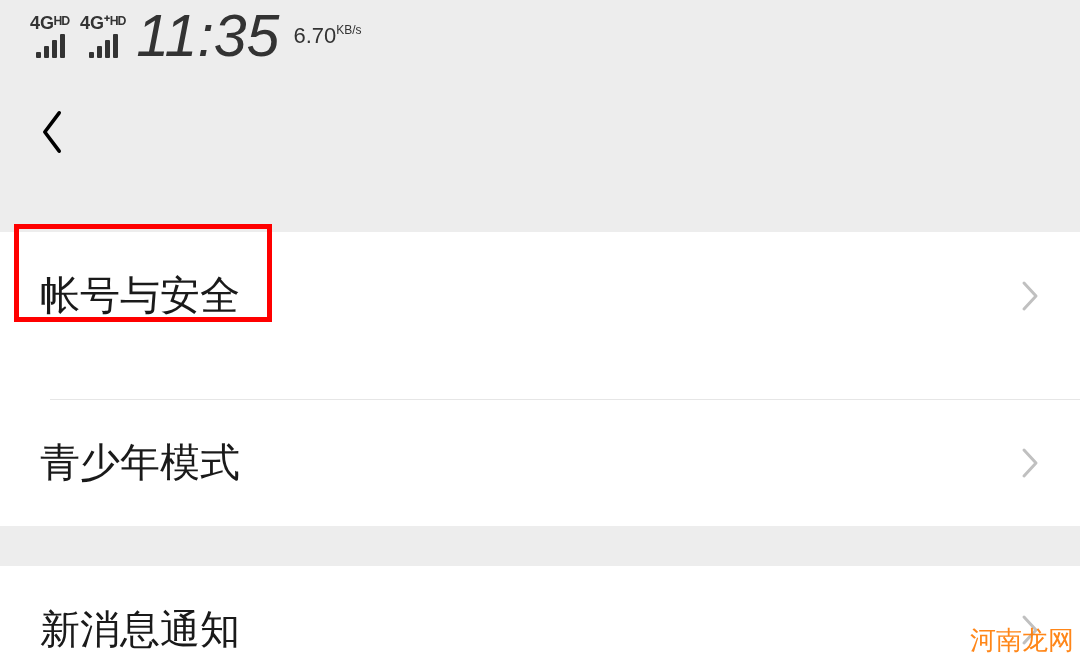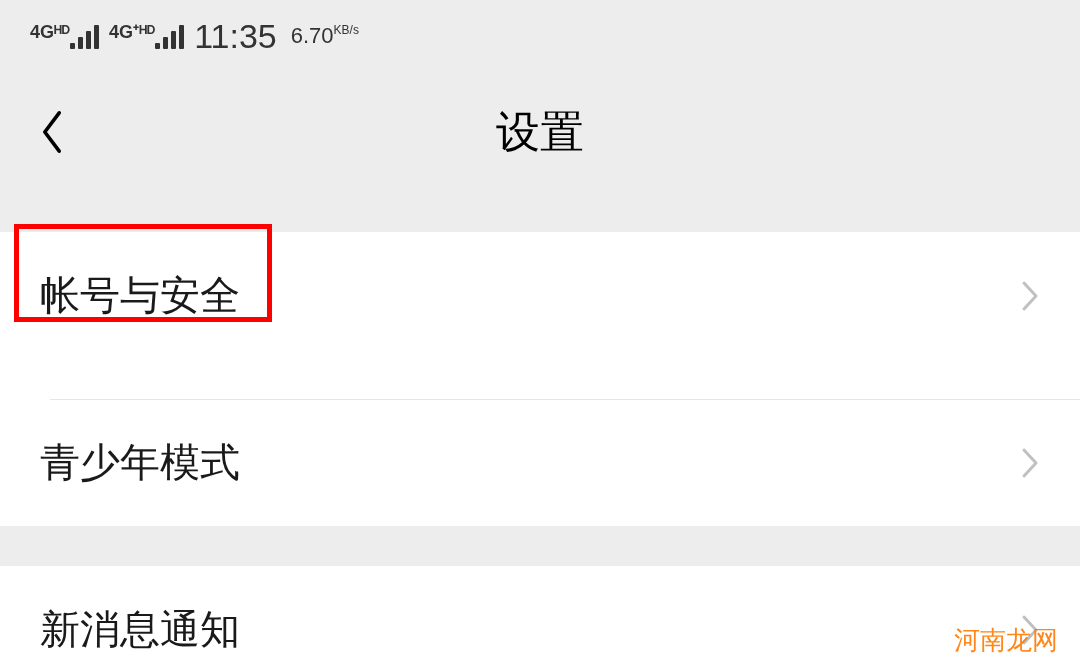--- a/index.html
+++ b/index.html
@@ -22,21 +22,22 @@
       padding: 0 30px;
       color: #333;
     }
     .status-left {
       display: flex;
       align-items: center;
       gap: 10px;
     }
     .signal-group {
       display: flex;
-      flex-direction: row;
+      flex-direction: column;
+      align-items: center;
       font-size: 18px;
       font-weight: 600;
       line-height: 1;
     }
     .signal-bars {
       display: flex;
       align-items: flex-end;
       gap: 3px;
       height: 24px;
       margin-top: 2px;
@@ -44,24 +45,25 @@
     .signal-bars span {
       width: 5px;
       background: #333;
       border-radius: 1px;
     }
     .signal-bars span:nth-child(1){height:25%;}
     .signal-bars span:nth-child(2){height:50%;}
     .signal-bars span:nth-child(3){height:75%;}
     .signal-bars span:nth-child(4){height:100%;}
     .time {
-      font-size: 34px;
+      font-size: 59px;
       font-weight: 300;
       letter-spacing: 0;
       line-height: 1;
+      font-style: italic;
     }
     .speed-group {
       display: flex;
       flex-direction: row;
       align-items: flex-start;
       justify-content: center;
       line-height: 1.1;
       margin-left: 4px;
     }
     .speed-val {
@@ -221,21 +223,20 @@
     </div>
   </div>
 </div>
 
 <div class="title-bar">
   <div class="back-btn">
     <svg width="30" height="48" viewBox="0 0 24 40" fill="none" stroke="#000" stroke-width="3" stroke-linecap="round" stroke-linejoin="round">
       <path d="M18 4 L6 20 L18 36"></path>
     </svg>
   </div>
-  <div class="page-title">设置</div>
 </div>
 
 <div class="section">
   <div class="row">
     <span class="row-label">帐号与安全</span>
     <span class="row-right">
       <svg class="chevron-icon" width="20" height="34" viewBox="0 0 20 34" fill="none" stroke="currentColor" stroke-width="3" stroke-linecap="round" stroke-linejoin="round">
         <path d="M4 4 L16 17 L4 30"></path>
       </svg>
     </span>
@@ -256,13 +257,13 @@
     <span class="row-right">
       <svg class="chevron-icon" width="20" height="34" viewBox="0 0 20 34" fill="none" stroke="currentColor" stroke-width="3" stroke-linecap="round" stroke-linejoin="round">
         <path d="M4 4 L16 17 L4 30"></path>
       </svg>
     </span>
   </div>
 </div>
 
 <div class="highlight-box" style="left:14px;top:224px;width:258px;height:98px;"></div>
 
-<div class="watermark" style="right:22px;bottom:6px;">河南龙网</div>
+<div class="watermark" style="right:6px;bottom:6px;">河南龙网</div>
 
 </body></html>

